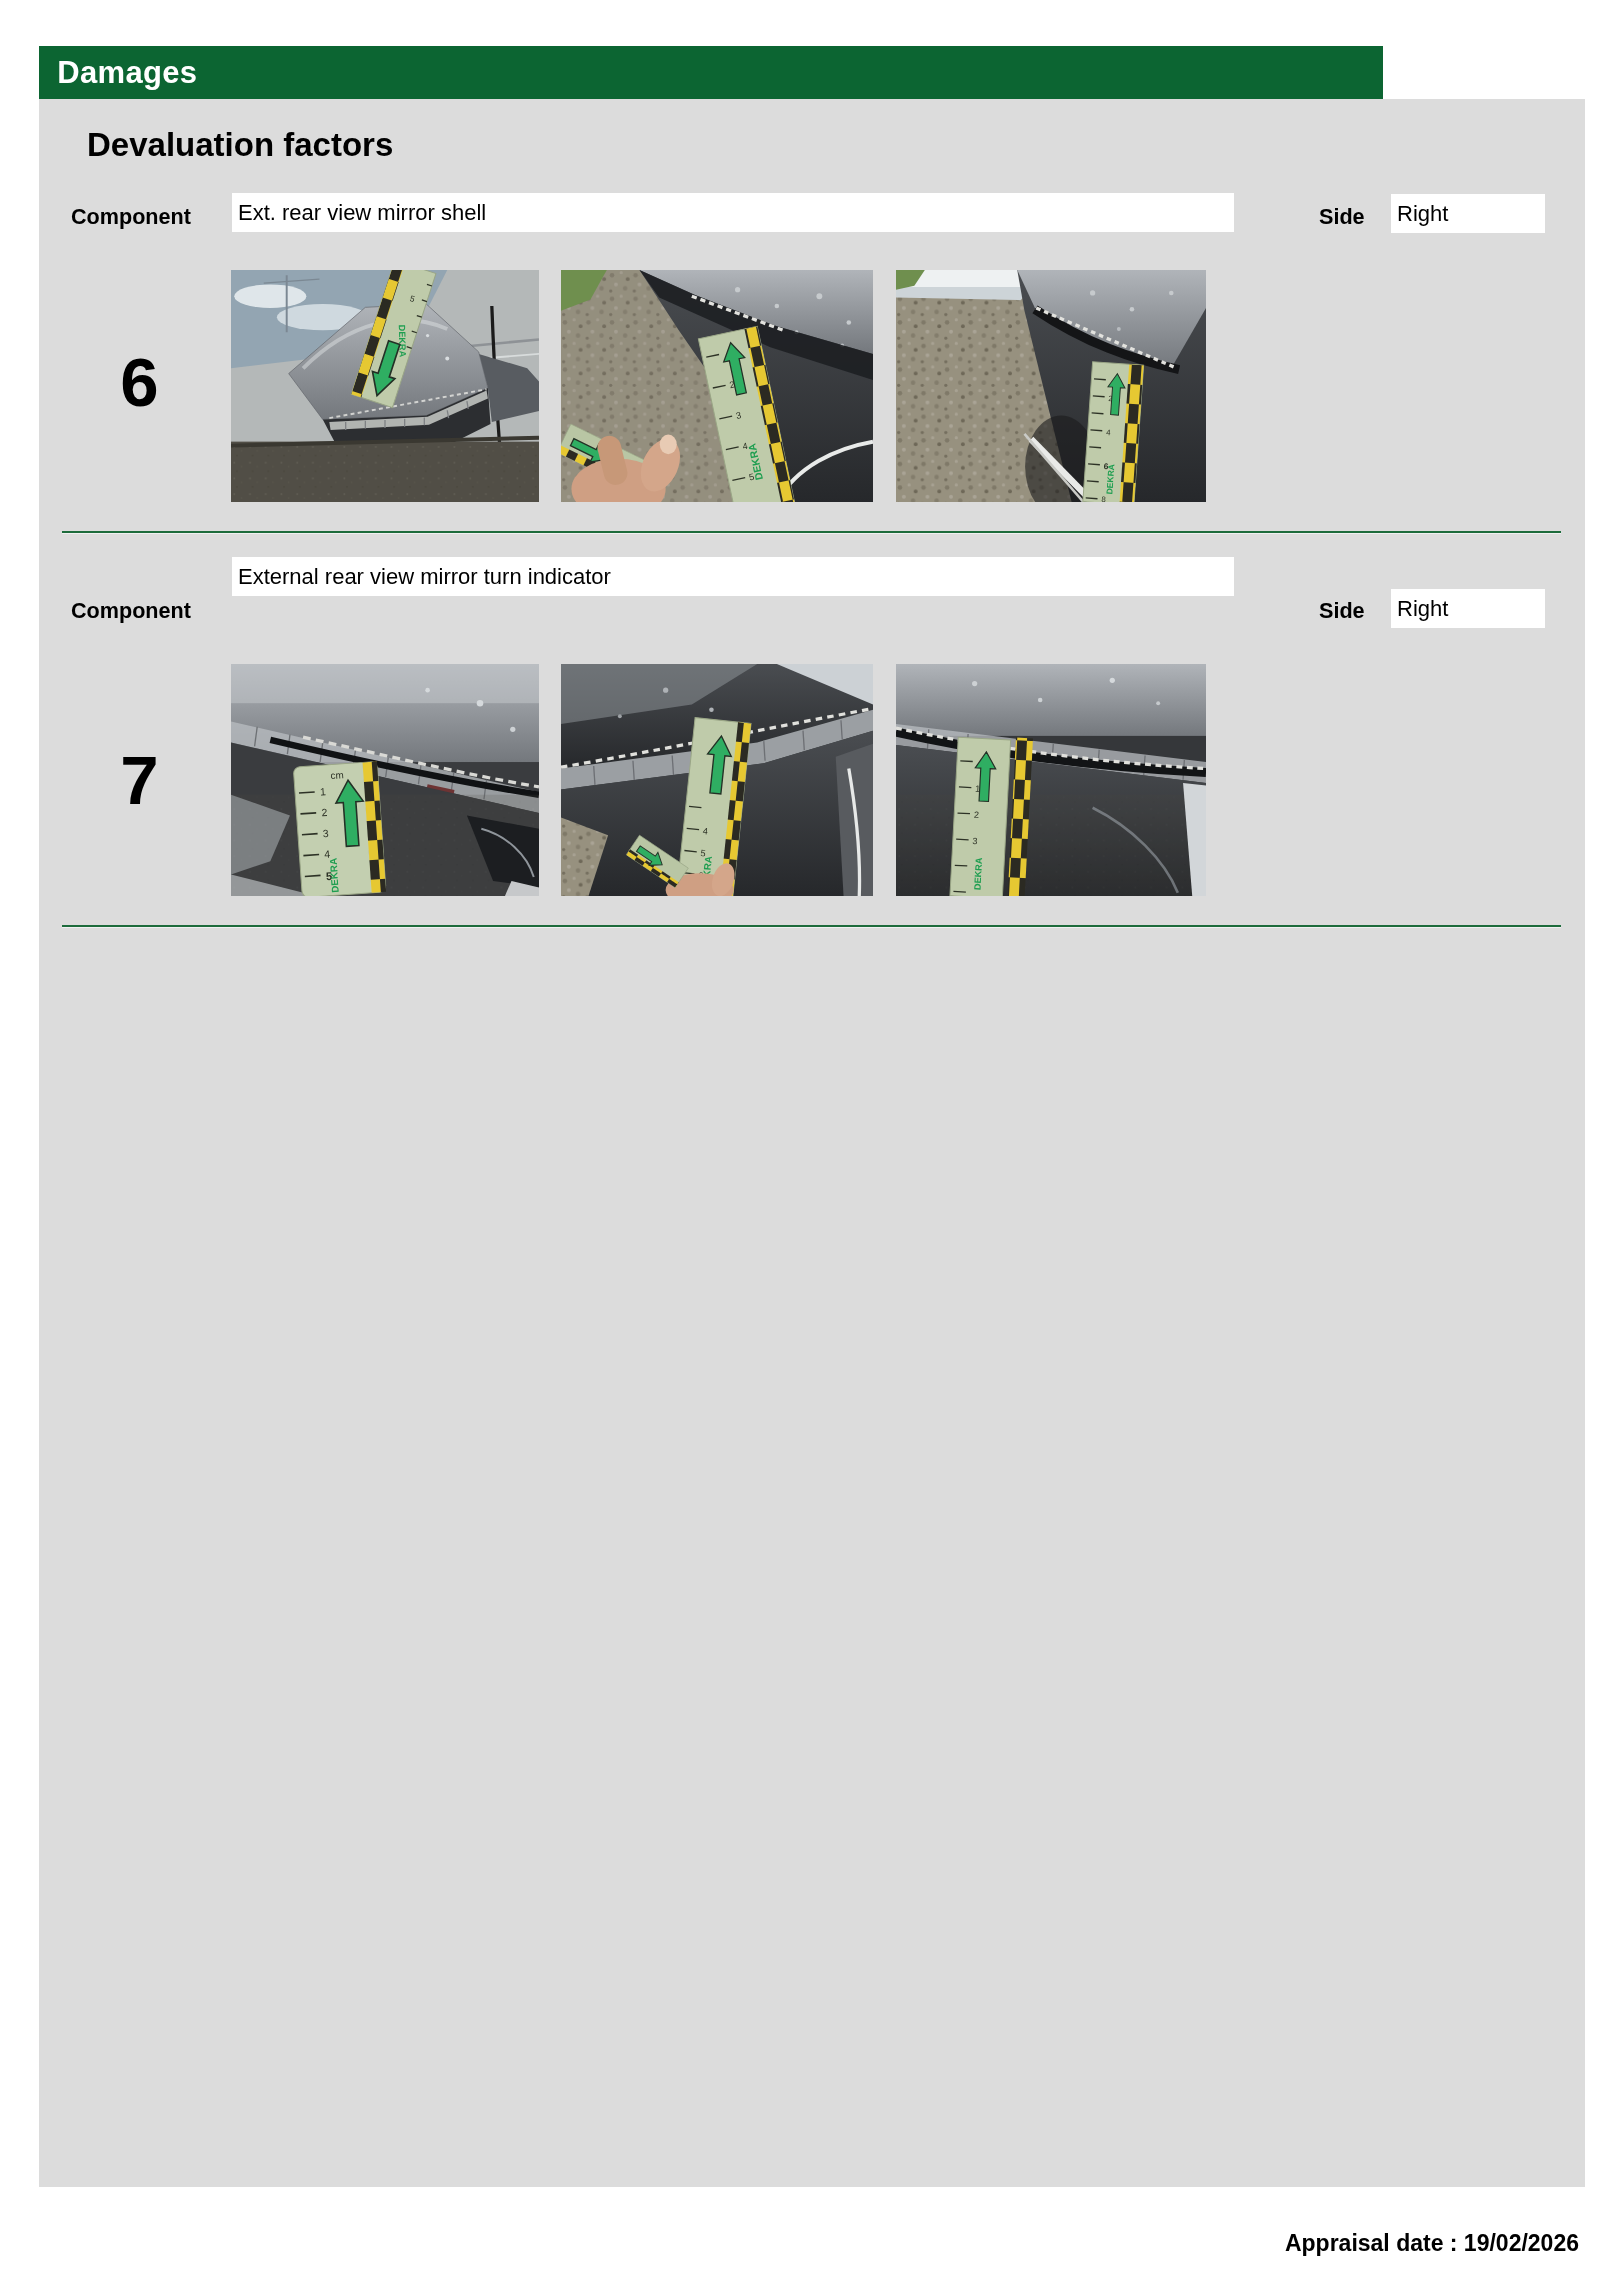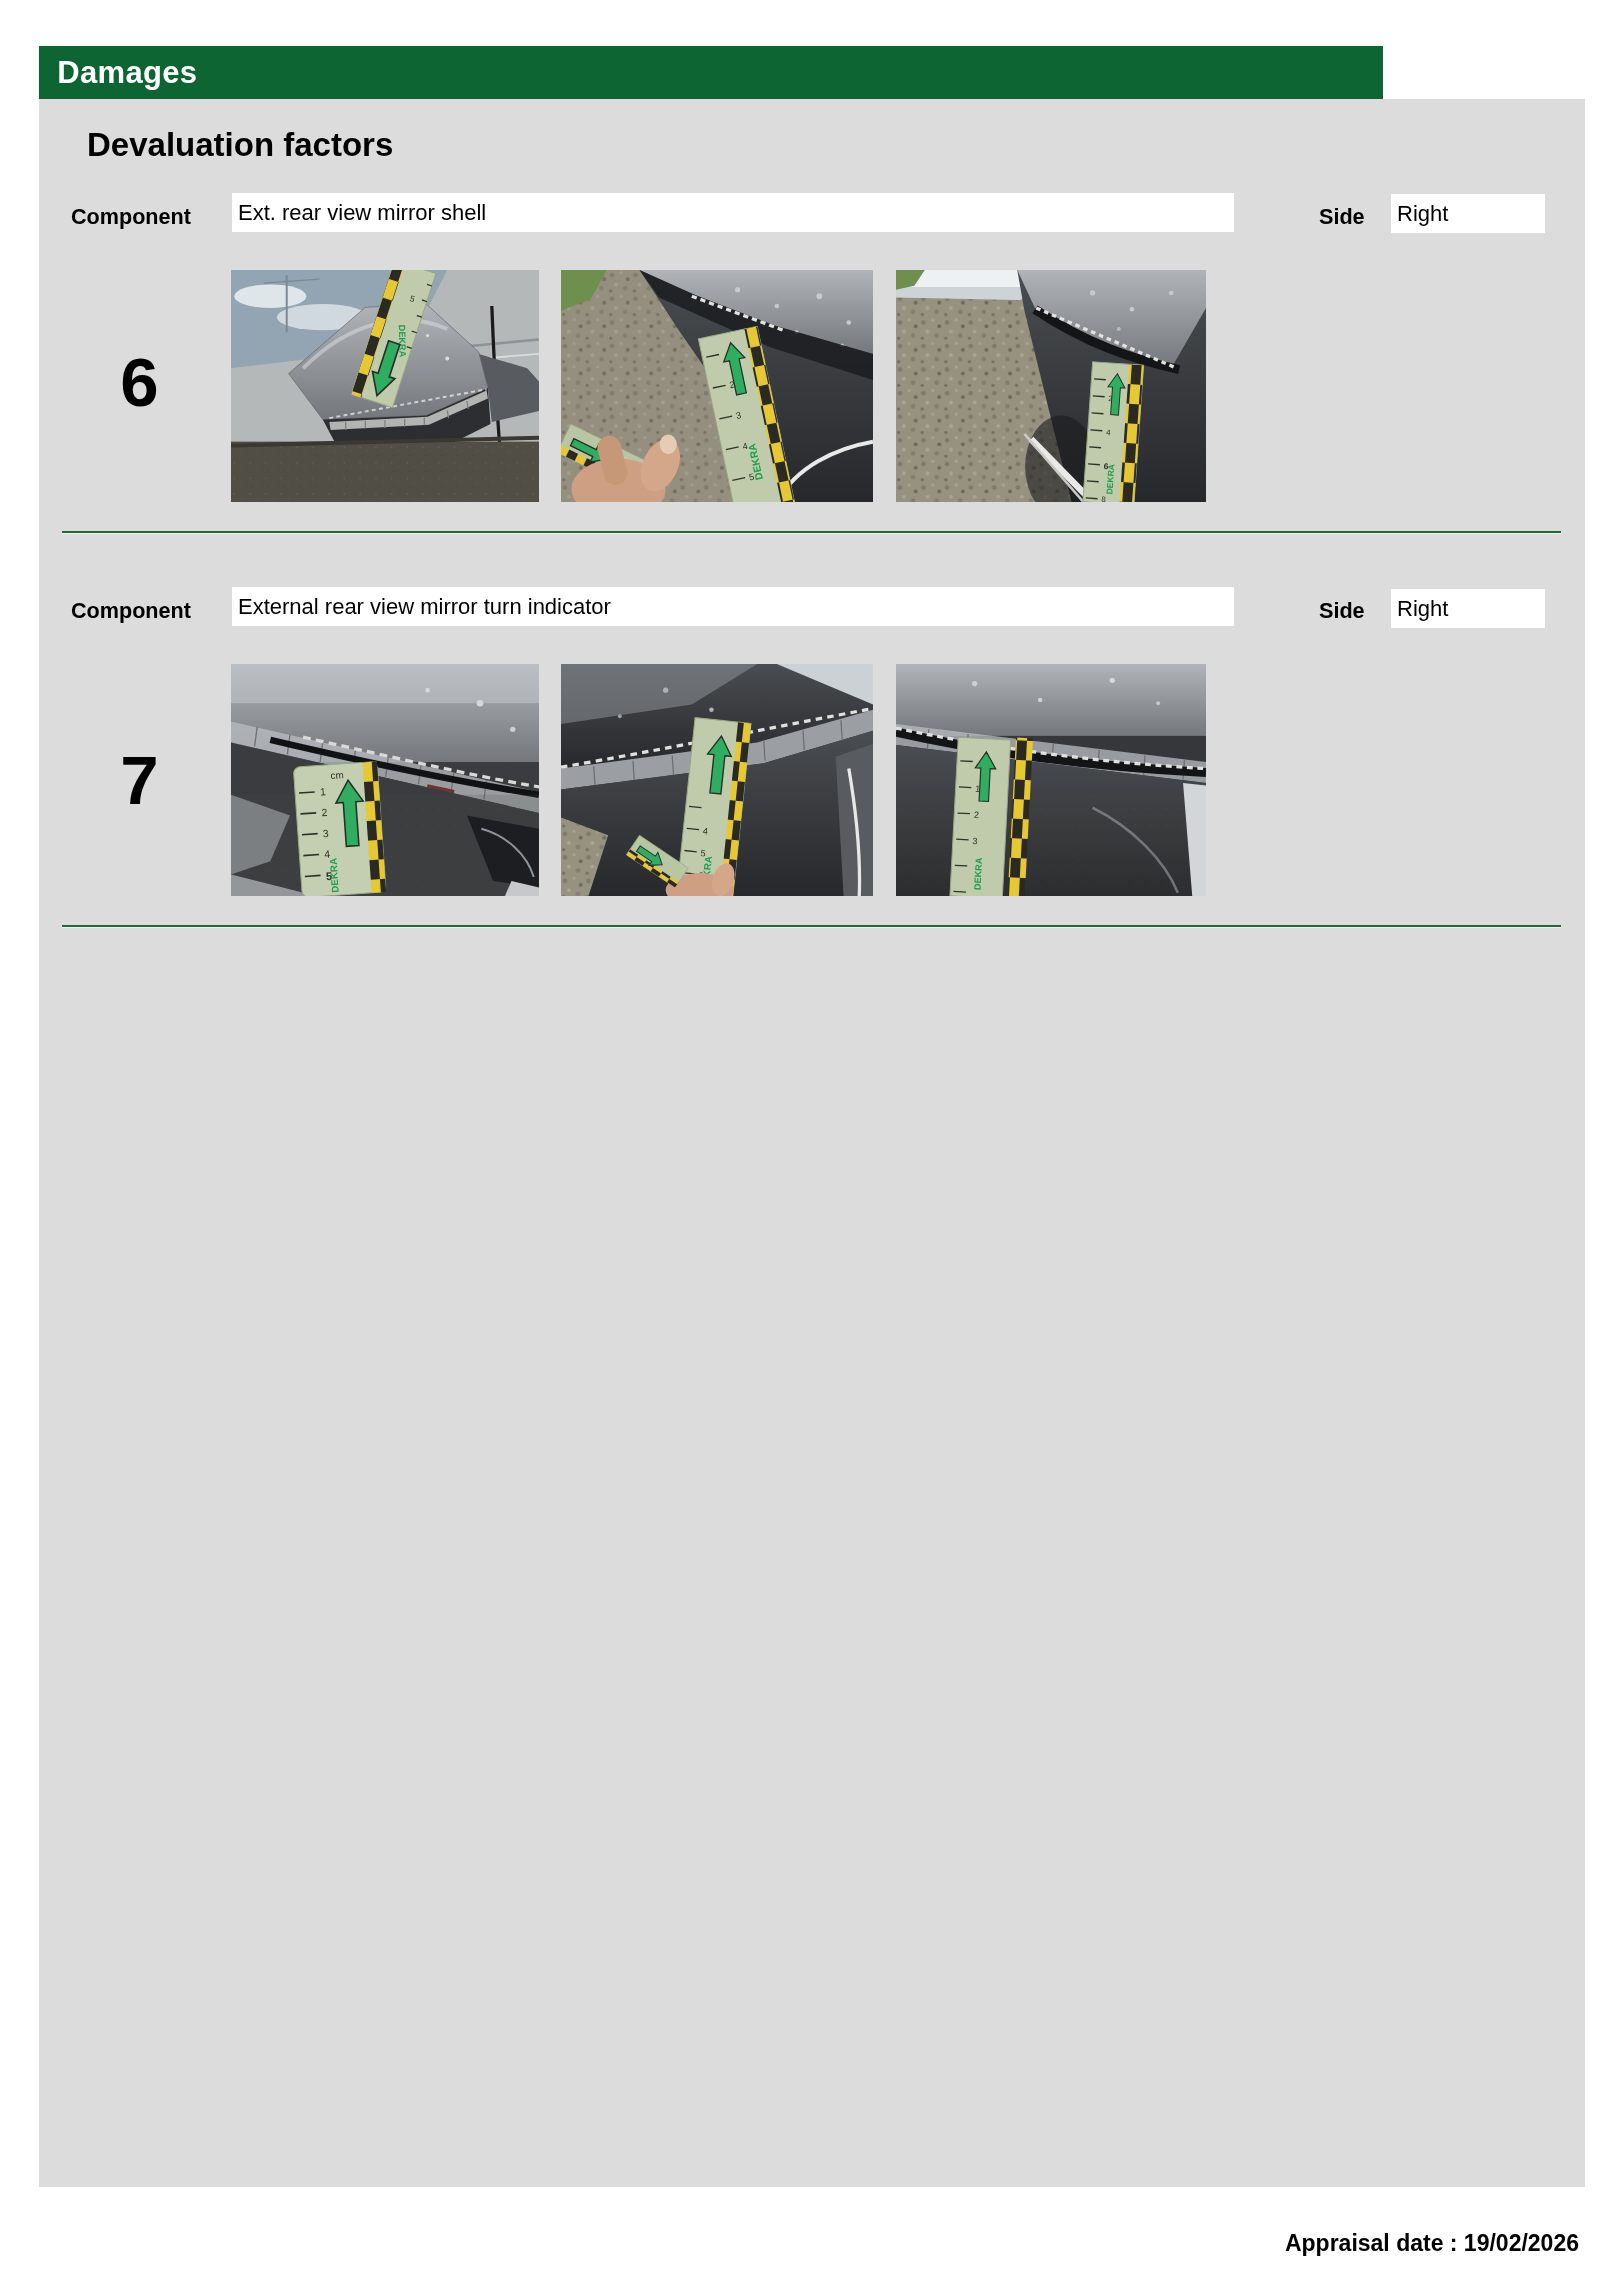--- a/index.html
+++ b/index.html
@@ -27,21 +27,21 @@
     position:absolute; height:39px; background:var(--field-white,#ffffff);
     font-size:22px; line-height:39px; padding:0 6px; box-sizing:border-box;
     white-space:nowrap; overflow:hidden;
   }
   .comp-label-1 { left:71px; top:204px; }
   .comp-field-1 { left:232px; top:193px; width:1002px; }
   .side-label-1 { left:1319px; top:204px; }
   .side-field-1 { left:1391px; top:194px; width:154px; }
 
   .comp-label-2 { left:71px; top:598px; }
-  .comp-field-2 { left:232px; top:587px; width:1002px; }
+  .comp-field-2 { left:232px; top:557px; width:1002px; }
   .side-label-2 { left:1319px; top:598px; }
   .side-field-2 { left:1391px; top:589px; width:154px; }
 
   .item-number {
     position:absolute; left:97px; width:85px; text-align:center;
     font-size:69px; line-height:69px; font-weight:bold;
   }
   .num-1 { top:348px; }
   .num-2 { top:746px; }
 

